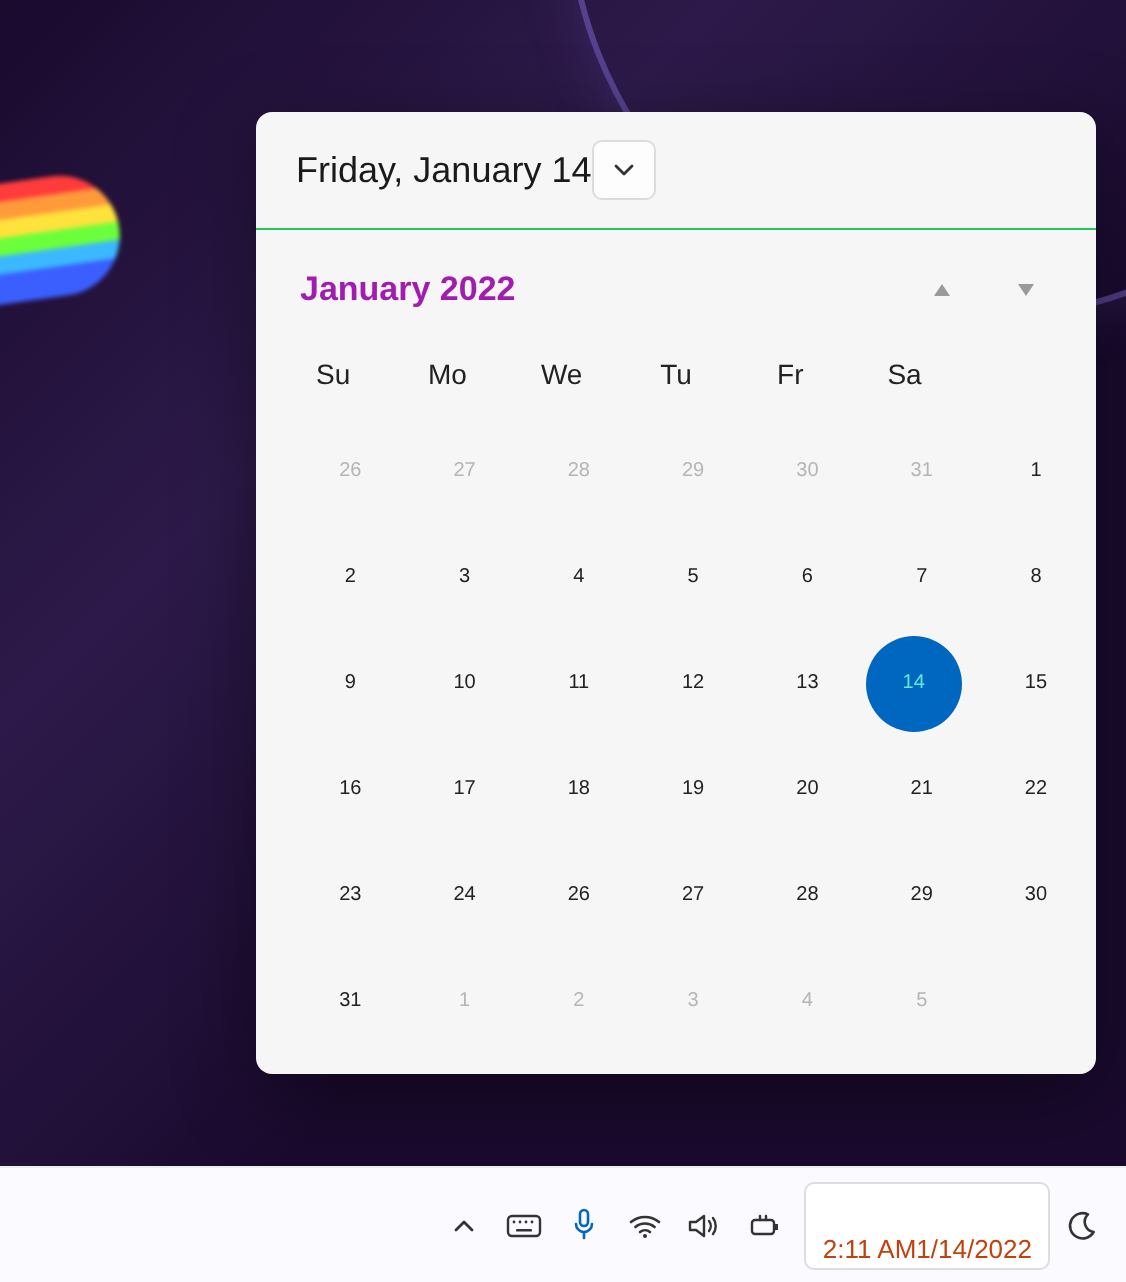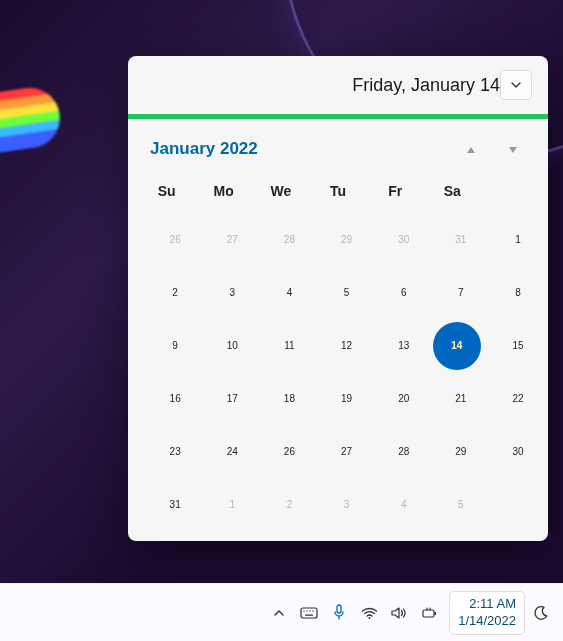--- a/index.html
+++ b/index.html
@@ -50,23 +50,23 @@
       left: 128px;
       width: 420px;
       background: #f6f6f6;
       border-radius: 8px;
       box-shadow: 0 10px 40px rgba(0,0,0,0.4);
       overflow: hidden;
     }
     .cal-header {
       display: flex;
       align-items: center;
-      justify-content: flex-end;
+      justify-content: flex-start;
       padding: 14px 16px 14px 20px;
-      border-bottom: 5px solid #22c55e;
+      border-bottom: 1px solid #22c55e;
     }
     .cal-header-txt {
       font-size: 18px;
       color: #1a1a1a;
     }
     .collapse-btn {
       width: 32px;
       height: 30px;
       border: 1px solid #dcdcdc;
       border-radius: 5px;
@@ -79,40 +79,40 @@
     .cal-body { padding: 14px 10px 10px 10px; }
     .month-row {
       display: flex;
       align-items: center;
       justify-content: space-between;
       padding: 6px 12px 14px 12px;
     }
     .month-label {
       font-size: 17px;
       font-weight: 600;
-      color: #0369a1;
+      color: #a21caf;
       cursor: pointer;
     }
     .arrow-group {
       display: flex;
       gap: 32px;
       padding-right: 8px;
     }
     .arrowbtn {
       cursor: pointer;
       color: #8a8a8a;
     }
     .grid {
       display: grid;
       grid-template-columns: repeat(7, 1fr);
       text-align: center;
     }
     .dow {
       font-size: 14px;
-      font-weight: 700;
+      font-weight: 400;
       color: #222;
       padding: 10px 0 14px 0;
     }
     .day {
       height: 53px;
       display: flex;
       align-items: center;
       justify-content: flex-end;
       font-size: 10px;
       cursor: pointer;
@@ -123,22 +123,22 @@
       height: 40px;
       display: flex;
       align-items: center;
       justify-content: center;
       border-radius: 50%;
     }
     .day.out { color: #b5b5b5; }
     .day.in { color: #222; }
     .day.today span {
       background: #0067c0;
-      color: #fef9c3;
-      font-weight: 700;
+      color: #5eead4;
+      font-weight: 400;
       width: 48px;
       height: 48px;
     }
     .taskbar {
       position: absolute;
       bottom: 0;
       left: 0;
       right: 0;
       height: 58px;
       background: #fbfaff;
@@ -155,26 +155,26 @@
       display: flex;
       align-items: center;
       justify-content: center;
       color: #333;
       cursor: pointer;
       border-radius: 4px;
     }
     .mic { color: #0067c0; }
     .clock-box {
       display: flex;
-      flex-direction: column;
+      flex-direction: row;
       align-items: flex-end;
       justify-content: center;
       padding: 0 8px;
       font-size: 13px;
-      color: #0c4a6e;
+      color: #c2410c;
       line-height: 1.3;
       cursor: pointer;
       background: #fff;
       border: 1px solid #ddd;
       border-radius: 5px;
       height: 44px;
       margin-left: 4px;
     }
   </style>
 </head>

